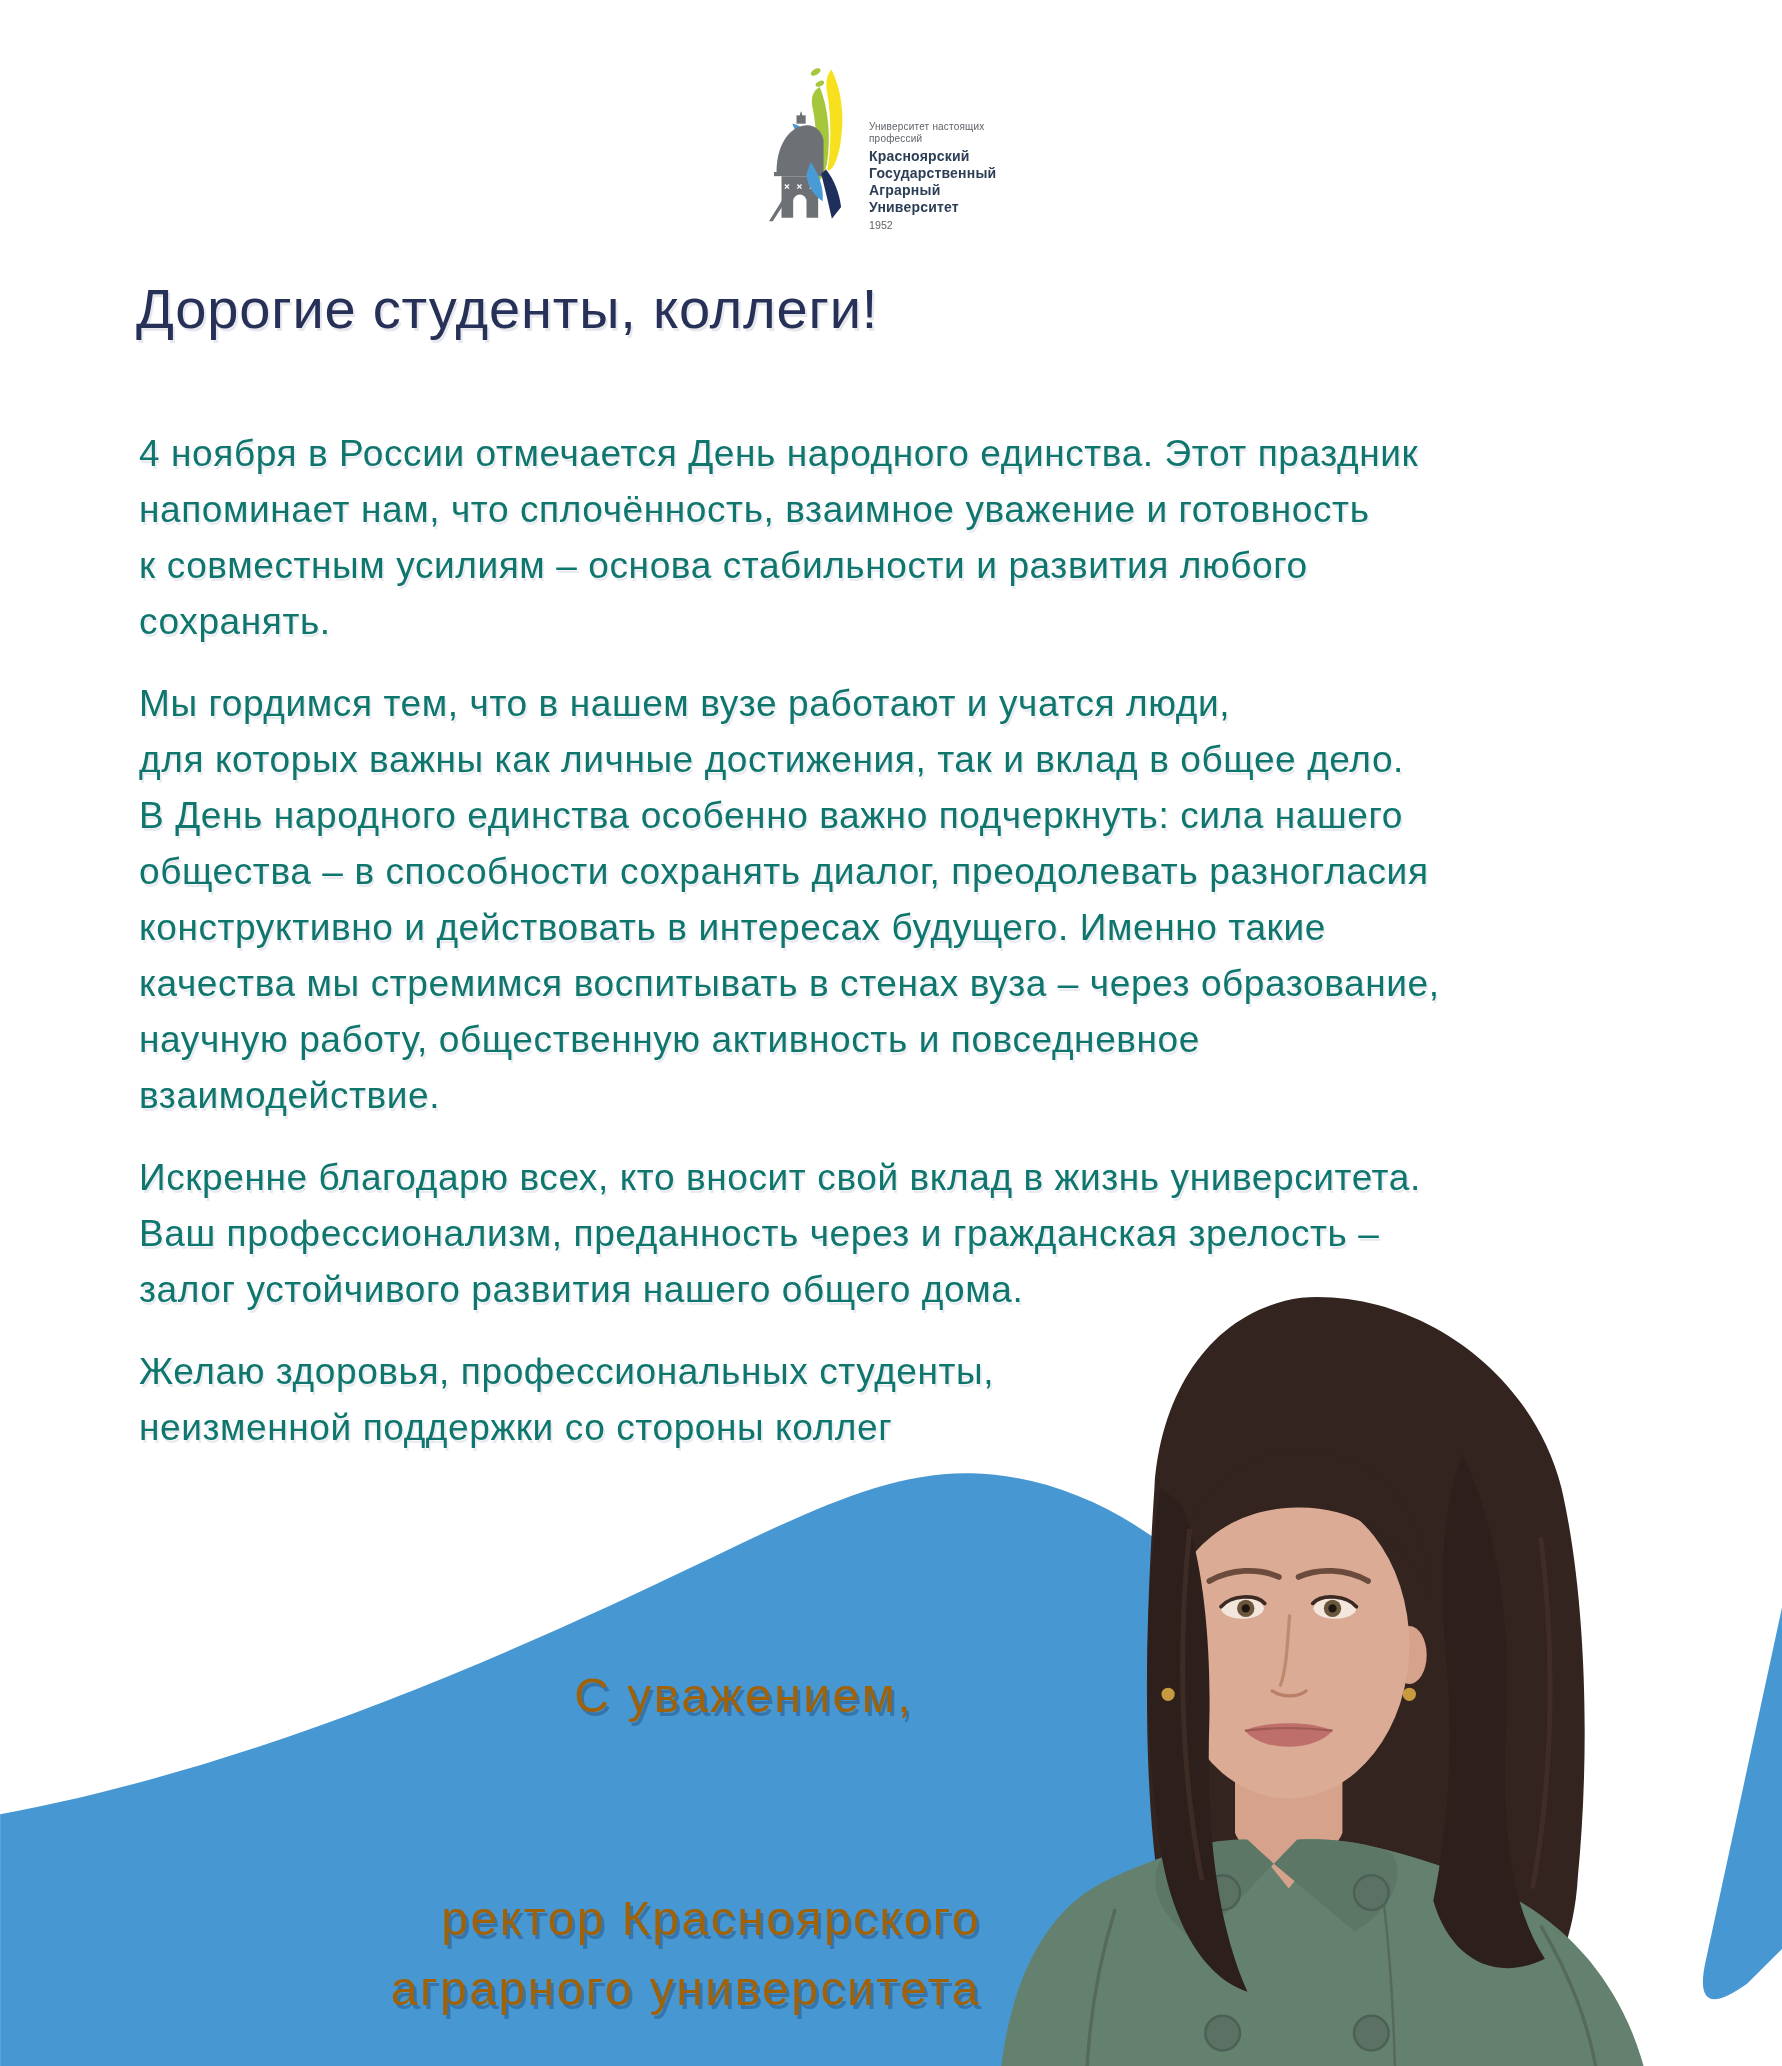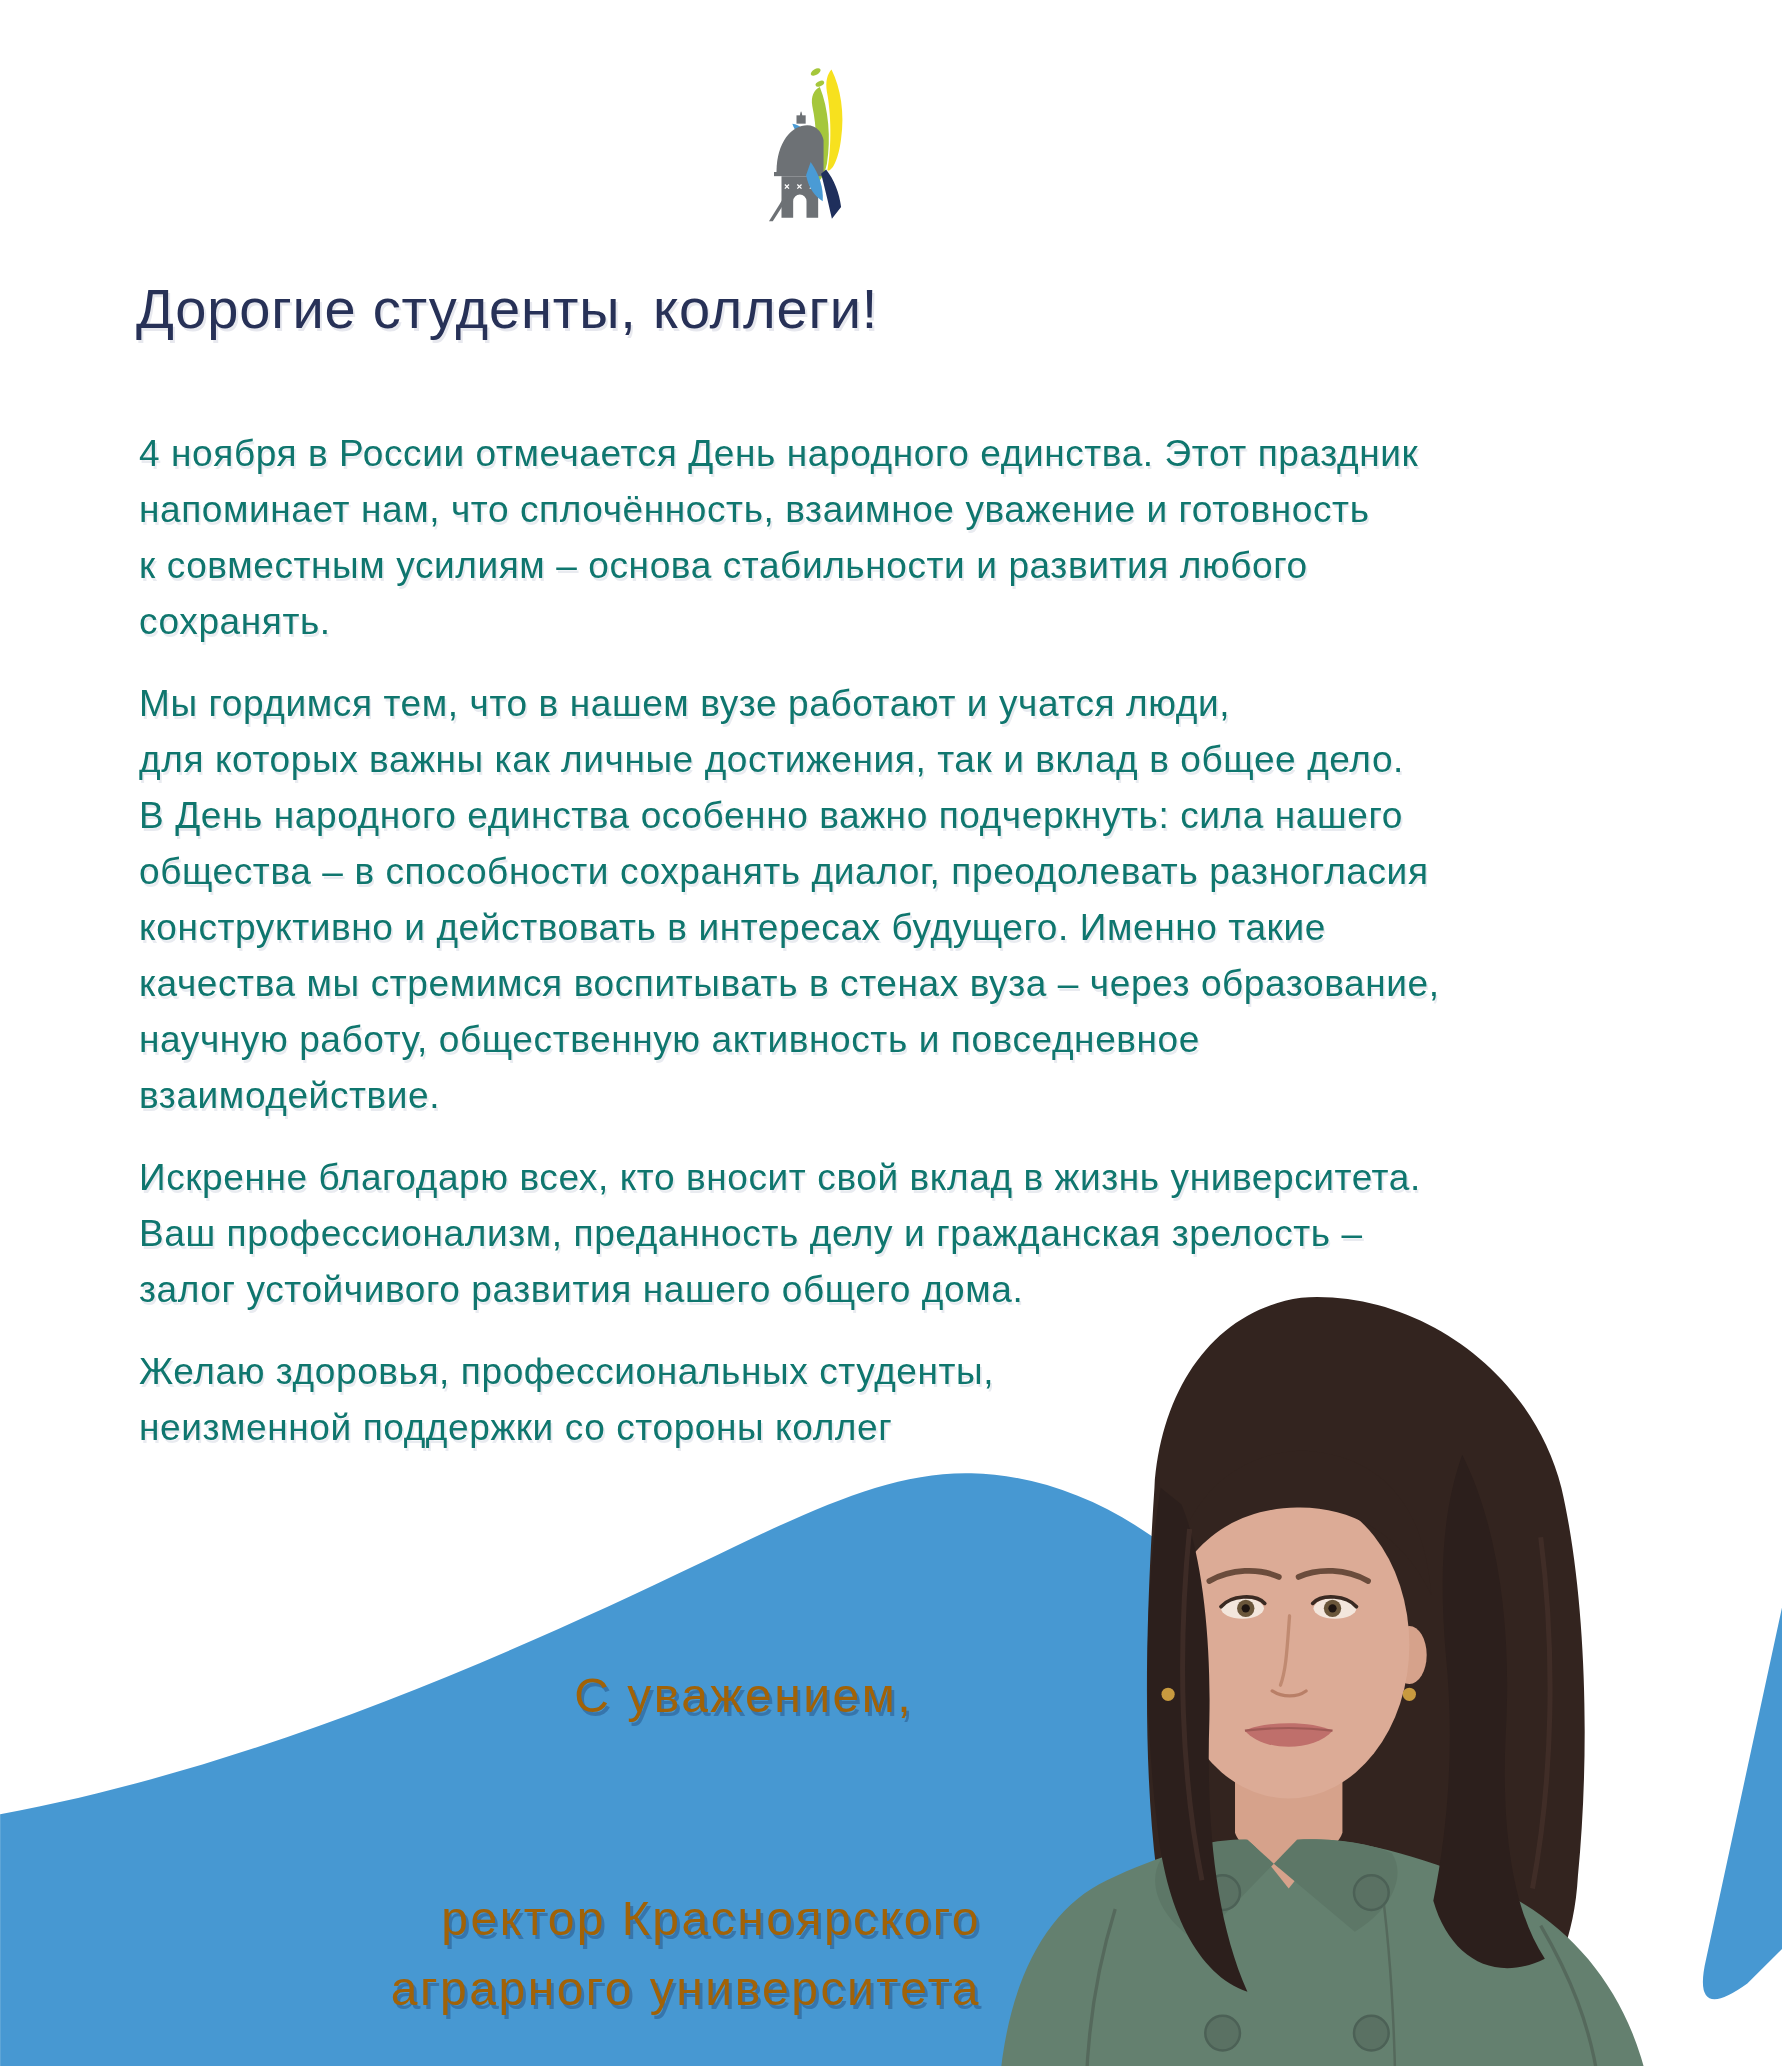--- a/index.html
+++ b/index.html
@@ -83,20 +83,31 @@
       <path d="M 68 292 l 10 10 M 78 292 l -10 10"></path>
       <path d="M 98 292 l 10 10 M 108 292 l -10 10"></path>
     </g>
 
     <g>
       <path fill="#4a9bd5" d="M 100 238 C 121 268 131 300 129 332 C 110 322 95 300 89 270 Z"></path>
       <path fill="#1f2f5c" d="M 137 256 C 156 280 169 312 173 346 L 151 374 C 141 330 132 292 125 266 Z"></path>
     </g>
   </svg>
 
+  <div id="logo-textblock" class="abs">
+    <div class="logo-tagline">Университет настоящих</div>
+    <div class="logo-tagline">профессий</div>
+    <div class="logo-name">
+      <div>Красноярский</div>
+      <div>Государственный</div>
+      <div>Аграрный</div>
+      <div>Университет</div>
+    </div>
+    <div class="logo-year">1952</div>
+  </div>
 
   <h1 id="heading" class="abs" style="margin:0;font-weight:400;">Дорогие студенты, коллеги!</h1>
 
   <div id="body-text" class="abs">
     <div class="para">
       <div class="line">4 ноября в России отмечается День народного единства. Этот праздник</div>
       <div class="line">напоминает нам, что сплочённость, взаимное уважение и готовность</div>
       <div class="line">к совместным усилиям – основа стабильности и развития любого</div>
       <div class="line">сохранять.</div>
     </div>
@@ -105,21 +116,21 @@
       <div class="line">для которых важны как личные достижения, так и вклад в общее дело.</div>
       <div class="line">В День народного единства особенно важно подчеркнуть: сила нашего</div>
       <div class="line">общества – в способности сохранять диалог, преодолевать разногласия</div>
       <div class="line">конструктивно и действовать в интересах будущего. Именно такие</div>
       <div class="line">качества мы стремимся воспитывать в стенах вуза – через образование,</div>
       <div class="line">научную работу, общественную активность и повседневное</div>
       <div class="line">взаимодействие.</div>
     </div>
     <div class="para">
       <div class="line">Искренне благодарю всех, кто вносит свой вклад в жизнь университета.</div>
-      <div class="line">Ваш профессионализм, преданность делу и гражданская зрелость –</div>
+      <div class="line">Ваш профессионализм, преданность через и гражданская зрелость –</div>
       <div class="line">залог устойчивого развития нашего общего дома.</div>
     </div>
     <div class="para">
       <div class="line">Желаю здоровья, профессиональных студенты,</div>
       <div class="line">неизменной поддержки со стороны коллег</div>
     </div>
   </div>
 
   <div id="sig-salutation" class="abs sig">
     <div class="line">С уважением,</div>

